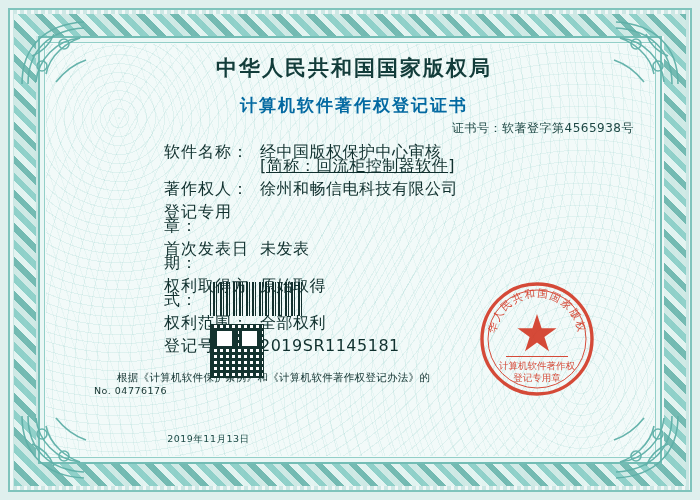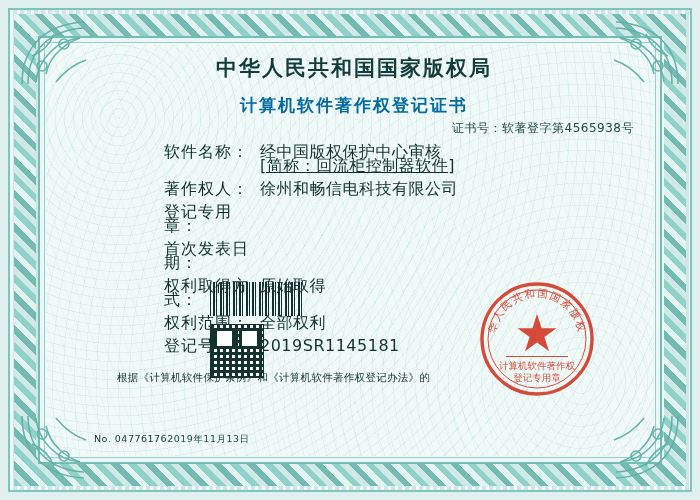--- a/index.html
+++ b/index.html
@@ -204,21 +204,21 @@
     position: absolute;
     left: 0; right: 0;
     bottom: 10px;
     padding: 0 26px 0 34px;
     display: flex;
     justify-content: flex-start;
     font-size: 9.5px;
     color: #14332f;
     letter-spacing: 0.5px;
   }
-  .footer .date { color: #1d4a46; }
+  .footer .date { color: #1d4a46; margin-top: 48px; }
 </style>
 </head>
 <body>
 
 <div id="certificate">
 
   <div class="frame-outer"></div>
   <div class="frame-band"></div>
   <div class="frame-mid"></div>
   <div class="frame-inner"></div>
@@ -300,20 +300,21 @@
         <div class="lbl">著作权人：</div>
         <div class="val">徐州和畅信电科技有限公司</div>
       </div>
 
       <div class="row">
         <div class="lbl">登记专用章：</div>
       </div>
 
       <div class="row">
         <div class="lbl">首次发表日期：</div>
+        <div class="val">未发表</div>
       </div>
 
       <div class="row">
         <div class="lbl">权利取得方式：</div>
         <div class="val">原始取得</div>
       </div>
 
       <div class="row">
         <div class="lbl">权利范围：</div>
         <div class="val">全部权利</div>

